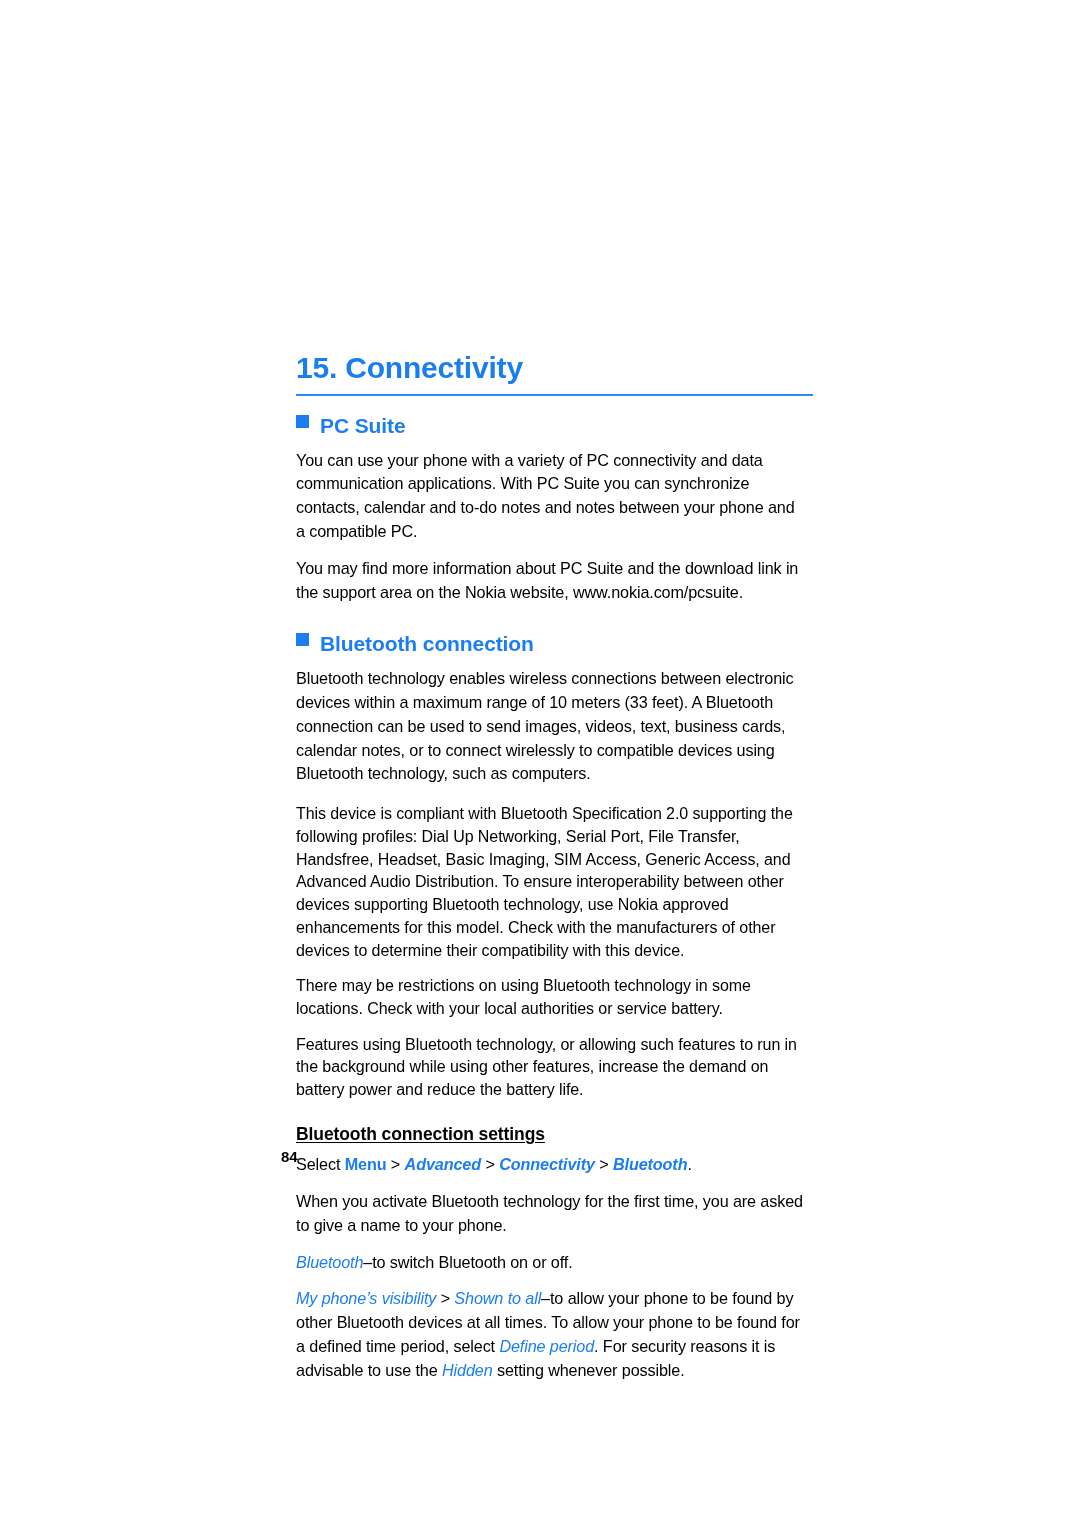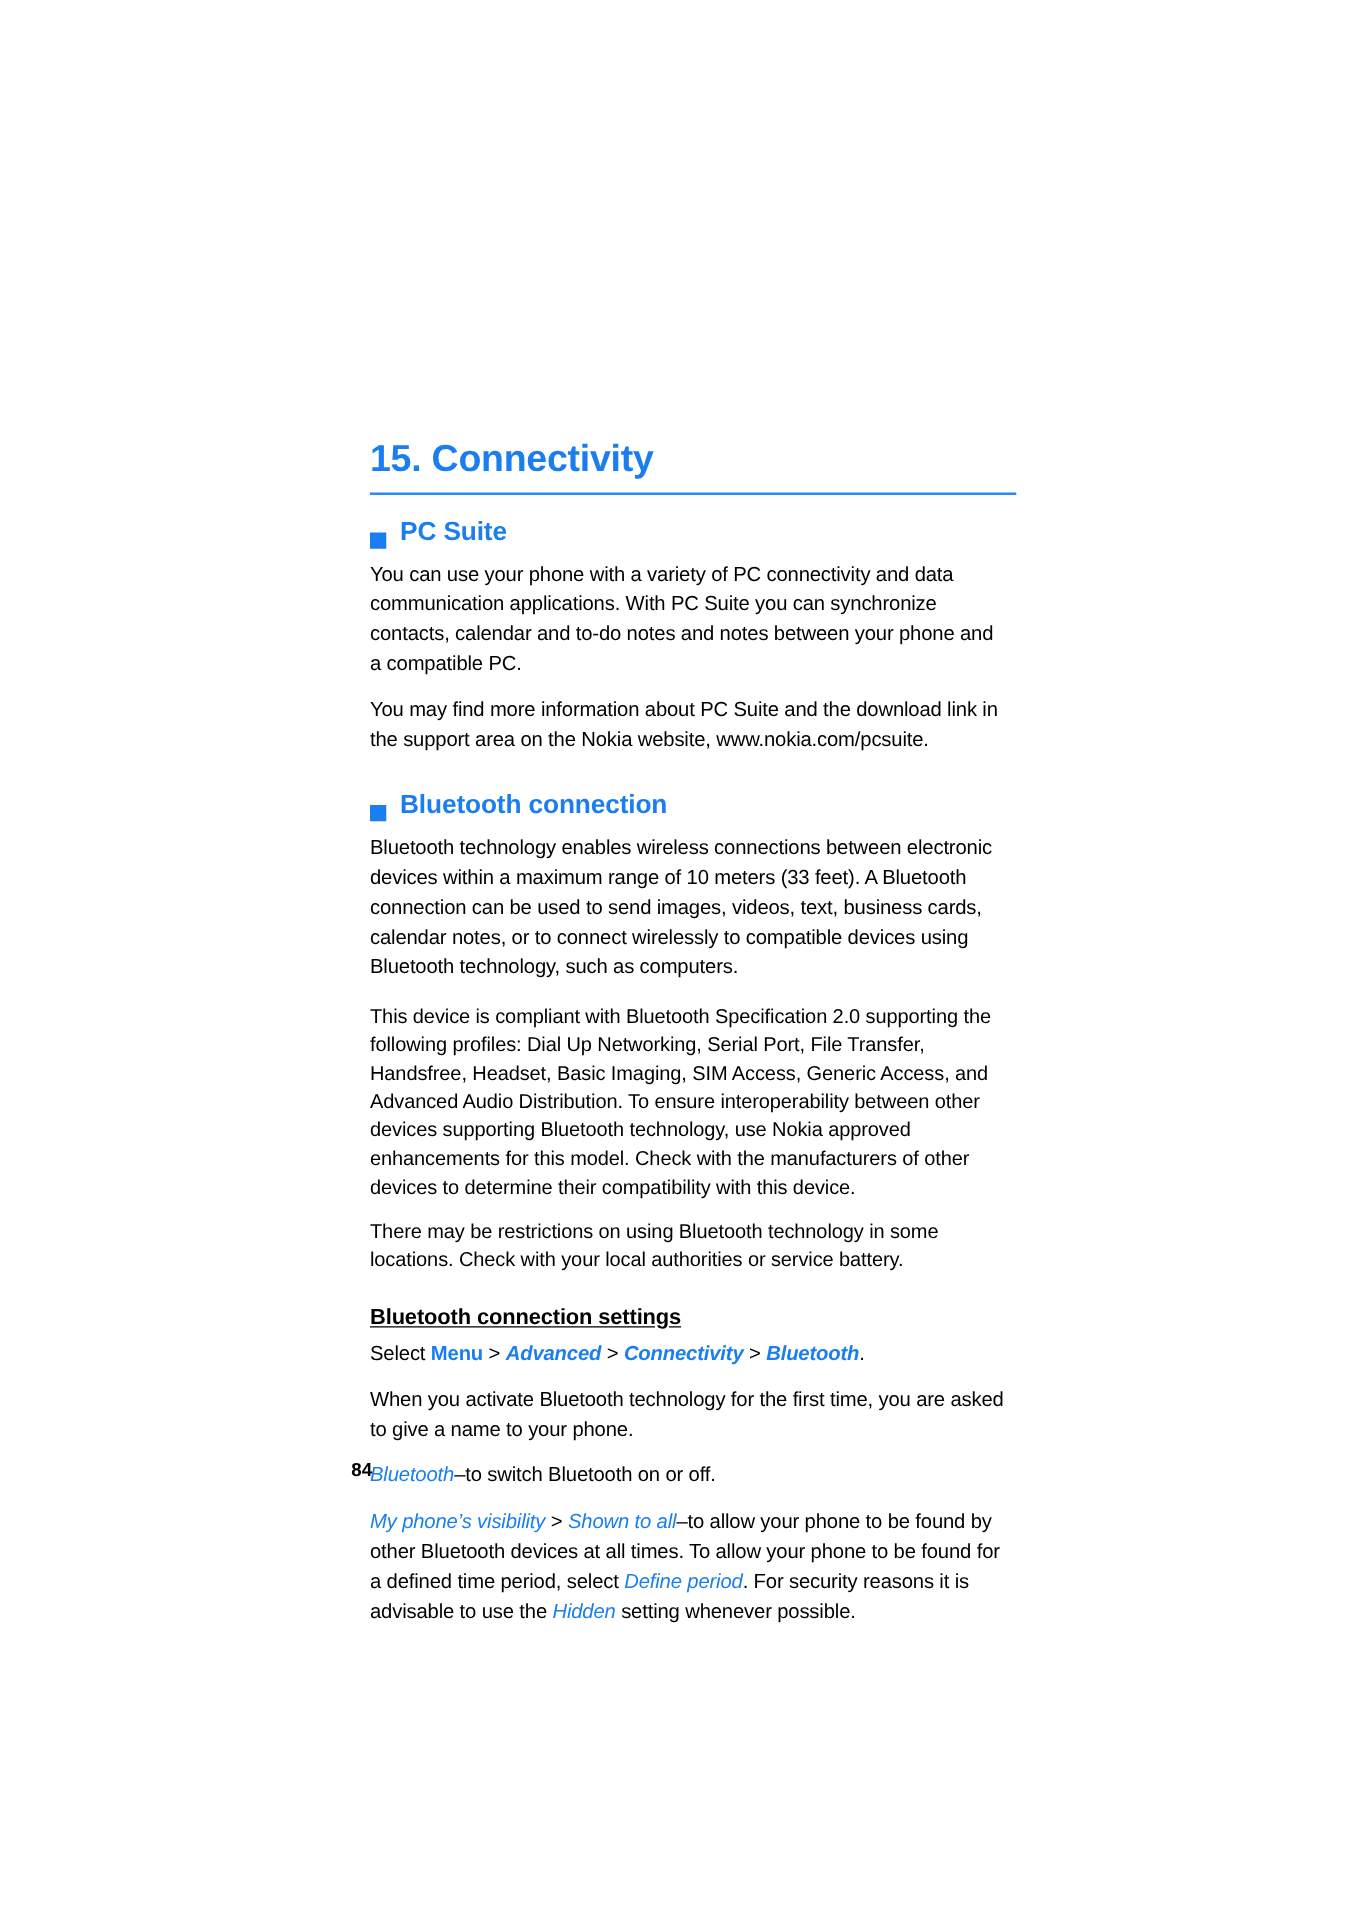--- a/index.html
+++ b/index.html
@@ -36,21 +36,21 @@
   .title-rule {
     height: 2px;
     background: #2f86f5;
     width: 517px;
     margin: 0 0 18px 0;
   }
 
   
   .h2 {
     display: flex;
-    align-items: flex-end;
+    align-items: flex-start;
     color: #1a7ef0;
     font-size: 21px;
     font-weight: bold;
     letter-spacing: -0.1px;
     margin: 0 0 11px 0;
   }
   .h2 .sq {
     width: 13px;
     height: 13px;
     background: #1a7ef0;
@@ -98,21 +98,20 @@
 
   
   .page-number {
     position: absolute;
     left: 281px;
     top: 1148px;
     font-size: 15px;
     font-weight: bold;
     color: #000000;
     letter-spacing: 0;
-    margin-top: 20px;
   }
 </style>
 </head>
 <body>
 
 <div class="page">
 
   <h1 class="chapter-title">15. Connectivity</h1>
   <div class="title-rule"></div>
 
@@ -127,20 +126,21 @@
   <h2 class="h2 h2--bt">
     <span class="sq"></span>
     <span>Bluetooth connection</span>
   </h2>
 
   <p class="body">Bluetooth technology enables wireless connections between electronic devices within a maximum range of 10 meters (33 feet). A Bluetooth connection can be used to send images, videos, text, business cards, calendar notes, or to connect wirelessly to compatible devices using Bluetooth technology, such as computers.</p>
 
   <div class="note-block">
     <p class="note">This device is compliant with Bluetooth Specification 2.0 supporting the following profiles: Dial Up Networking, Serial Port, File Transfer, Handsfree, Headset, Basic Imaging, SIM Access, Generic Access, and Advanced Audio Distribution. To ensure interoperability between other devices supporting Bluetooth technology, use Nokia approved enhancements for this model. Check with the manufacturers of other devices to determine their compatibility with this device.</p>
     <p class="note">There may be restrictions on using Bluetooth technology in some locations. Check with your local authorities or service battery.</p>
+    <p class="note">Features using Bluetooth technology, or allowing such features to run in the background while using other features, increase the demand on battery power and reduce the battery life.</p>
   </div>
 
   <h3 class="h3">Bluetooth connection settings</h3>
 
   <p class="body"><span>Select</span>&nbsp;<span class="menuitem">Menu</span>&nbsp;<span class="sep">&gt;</span>&nbsp;<span class="menupath">Advanced</span>&nbsp;<span class="sep">&gt;</span>&nbsp;<span class="menupath">Connectivity</span>&nbsp;<span class="sep">&gt;</span>&nbsp;<span class="menupath">Bluetooth</span><span>.</span></p>
 
   <p class="body">When you activate Bluetooth technology for the first time, you are asked to give a name to your phone.</p>
 
   <p class="body"><span class="term">Bluetooth</span><span>–to switch Bluetooth on or off.</span></p>
 

